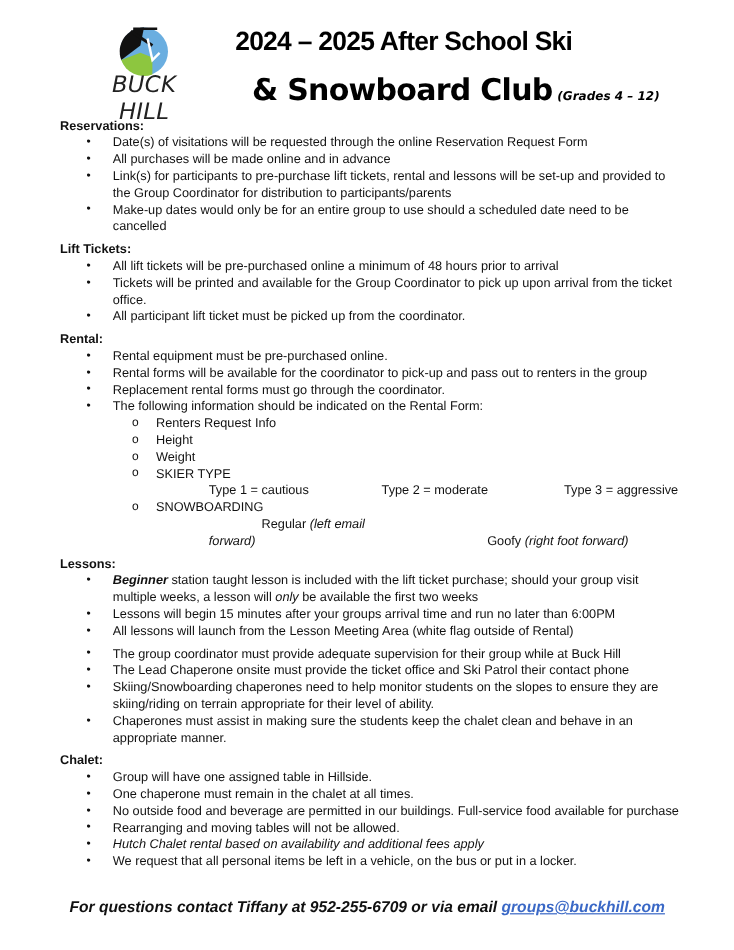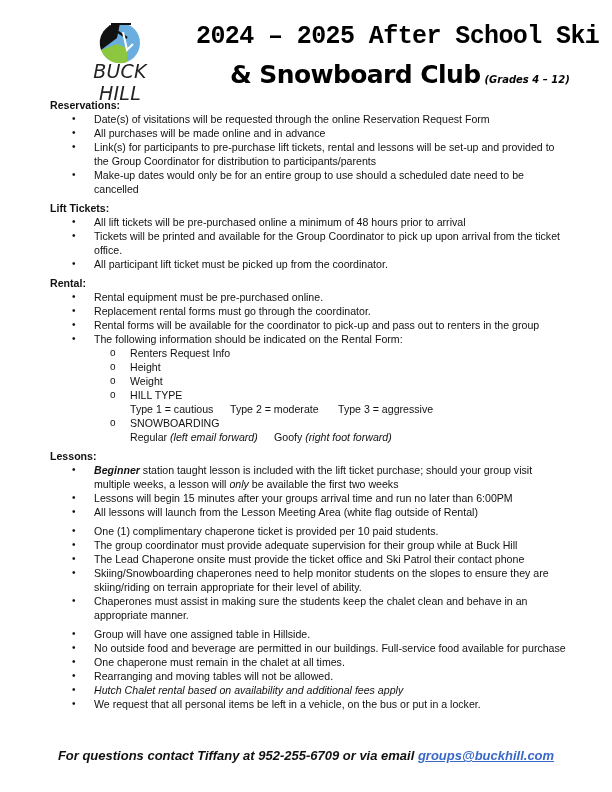--- a/index.html
+++ b/index.html
@@ -2,36 +2,36 @@
 <html><head>
 <meta charset="utf-8">
 <style>
   html, body { margin: 0; padding: 0; background: #ffffff; }
   body { width: 612px; height: 792px; position: relative; overflow: hidden;
          font-family: "Liberation Sans", sans-serif; color: #111; }
   .logo { position: absolute; left: 80px; top: 20px; width: 80px; height: 68px; }
   .logo svg { position: absolute; left: 7px; top: 0; }
   .logo-text { position: absolute; left: 0; top: 40px; width: 80px; text-align: center;
                font-family: "DejaVu Sans", sans-serif; font-size: 19px; letter-spacing: 0.2px; color: #222; font-style: italic; }
-  .title1 { position: absolute; left: 196px; top: 22px; font-size: 25px; font-weight: bold; color: #000;
-            font-family: Liberation Mono, monospace; letter-spacing: -0.6px; white-space: nowrap; }
+  .title1 { position: absolute; left: 196px; top: 22px; font-size: 22px; font-weight: bold; color: #000;
+            font-family: Liberation Sans, sans-serif; letter-spacing: -0.6px; white-space: nowrap; }
   .title2 { position: absolute; left: 210px; top: 60px; font-size: 25px; font-weight: bold; color: #000;
-            font-family: "DejaVu Sans", sans-serif; letter-spacing: -0.6px; white-space: nowrap; margin-left: 20px; }
+            font-family: "DejaVu Sans", sans-serif; letter-spacing: -0.6px; white-space: nowrap; }
   .grades { font-size: 10px; font-style: italic; letter-spacing: 0; margin-left: 4px; }
   .content { position: absolute; left: 50px; top: 98px; width: 520px; font-size: 10.6px; line-height: 14px;
              font-family: "Liberation Sans", sans-serif; }
   .sec-h { font-weight: bold; margin: 0; }
   .sec { margin-bottom: 5px; }
   ul.main { list-style: none; margin: 0; padding: 0; }
   ul.main > li { position: relative; padding-left: 44px; }
   ul.main > li::before { content: "\2022"; position: absolute; left: 22px; top: 0; font-size: 10px; }
   ul.sub { list-style: none; margin: 0; padding: 0; }
   ul.sub > li { position: relative; padding-left: 36px; }
   ul.sub > li::before { content: "o"; position: absolute; left: 16px; top: 0; font-size: 10px; }
-  .type-row span { display: inline-block; }
+  .type-row span { display: inline-block; margin-left: 44px; }
   .link { color: #2f5bb7; text-decoration: underline; }
   .footer { position: absolute; left: 0; width: 612px; top: 748px; text-align: center;
             font-size: 13px; font-weight: bold; font-style: italic; }
   .footer .link { color: #3a68c6; }
   i { font-style: italic; }
 </style>
 </head>
 <body>
 
 <div class="logo">
@@ -67,28 +67,28 @@
       <li>All lift tickets will be pre-purchased online a minimum of 48 hours prior to arrival</li>
       <li>Tickets will be printed and available for the Group Coordinator to pick up upon arrival from the ticket office.</li>
       <li>All participant lift ticket must be picked up from the coordinator.</li>
     </ul>
   </div>
 
   <div class="sec">
     <p class="sec-h">Rental:</p>
     <ul class="main">
       <li>Rental equipment must be pre-purchased online.</li>
+      <li>Rental forms will be available for the coordinator to pick-up and pass out to renters in the group</li>
       <li>Replacement rental forms must go through the coordinator.</li>
-      <li>Rental forms will be available for the coordinator to pick-up and pass out to renters in the group</li>
       <li><span>The following information should be indicated on the Rental Form:</span>
         <ul class="sub">
           <li>Renters Request Info</li>
           <li>Height</li>
           <li>Weight</li>
-          <li><span>HILL TYPE</span><br>
+          <li><span>SKIER TYPE</span><br>
             <span class="type-row">
               <span style="width:100px">Type 1 = cautious</span><span style="width:108px">Type 2 = moderate</span><span>Type 3 = aggressive</span>
             </span>
           </li>
           <li><span>SNOWBOARDING</span><br>
             <span class="type-row">
               <span style="width:144px"><span>Regular</span> <i>(left email forward)</i></span><span><span>Goofy</span> <i>(right foot forward)</i></span>
             </span>
           </li>
         </ul>
@@ -100,33 +100,33 @@
     <p class="sec-h">Lessons:</p>
     <ul class="main">
       <li><b><i>Beginner</i></b><span> station taught lesson is included with the lift ticket purchase; should your group visit multiple weeks, a lesson will </span><i>only</i><span> be available the first two weeks</span></li>
       <li>Lessons will begin 15 minutes after your groups arrival time and run no later than 6:00PM</li>
       <li>All lessons will launch from the Lesson Meeting Area (white flag outside of Rental)</li>
     </ul>
   </div>
 
   <div class="sec">
     <ul class="main">
-      <li>One (1) complimentary chaperone ticket is provided per 10 paid students.</li>
       <li>The group coordinator must provide adequate supervision for their group while at Buck Hill</li>
       <li>The Lead Chaperone onsite must provide the ticket office and Ski Patrol their contact phone</li>
       <li>Skiing/Snowboarding chaperones need to help monitor students on the slopes to ensure they are skiing/riding on terrain appropriate for their level of ability.</li>
       <li>Chaperones must assist in making sure the students keep the chalet clean and behave in an appropriate manner.</li>
     </ul>
   </div>
 
   <div class="sec">
+    <p class="sec-h">Chalet:</p>
     <ul class="main">
       <li>Group will have one assigned table in Hillside.</li>
+      <li>One chaperone must remain in the chalet at all times.</li>
       <li>No outside food and beverage are permitted in our buildings.  Full-service food available for purchase</li>
-      <li>One chaperone must remain in the chalet at all times.</li>
       <li>Rearranging and moving tables will not be allowed.</li>
       <li><i>Hutch Chalet rental based on availability and additional fees apply</i></li>
       <li>We request that all personal items be left in a vehicle, on the bus or put in a locker.</li>
     </ul>
   </div>
 </div>
 
 <div class="footer"><span>For questions contact Tiffany at 952-255-6709 or via email </span><a class="link">groups@buckhill.com</a></div>
 
 </body></html>

